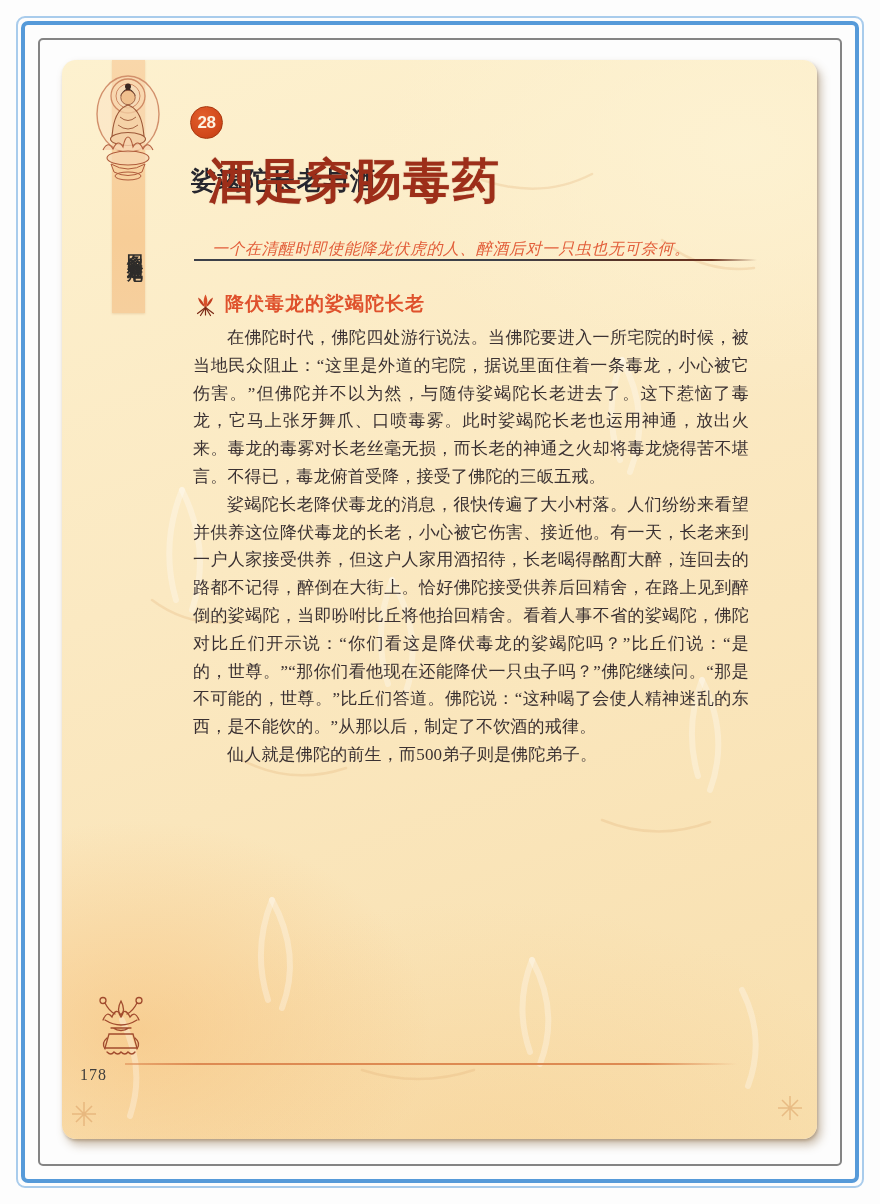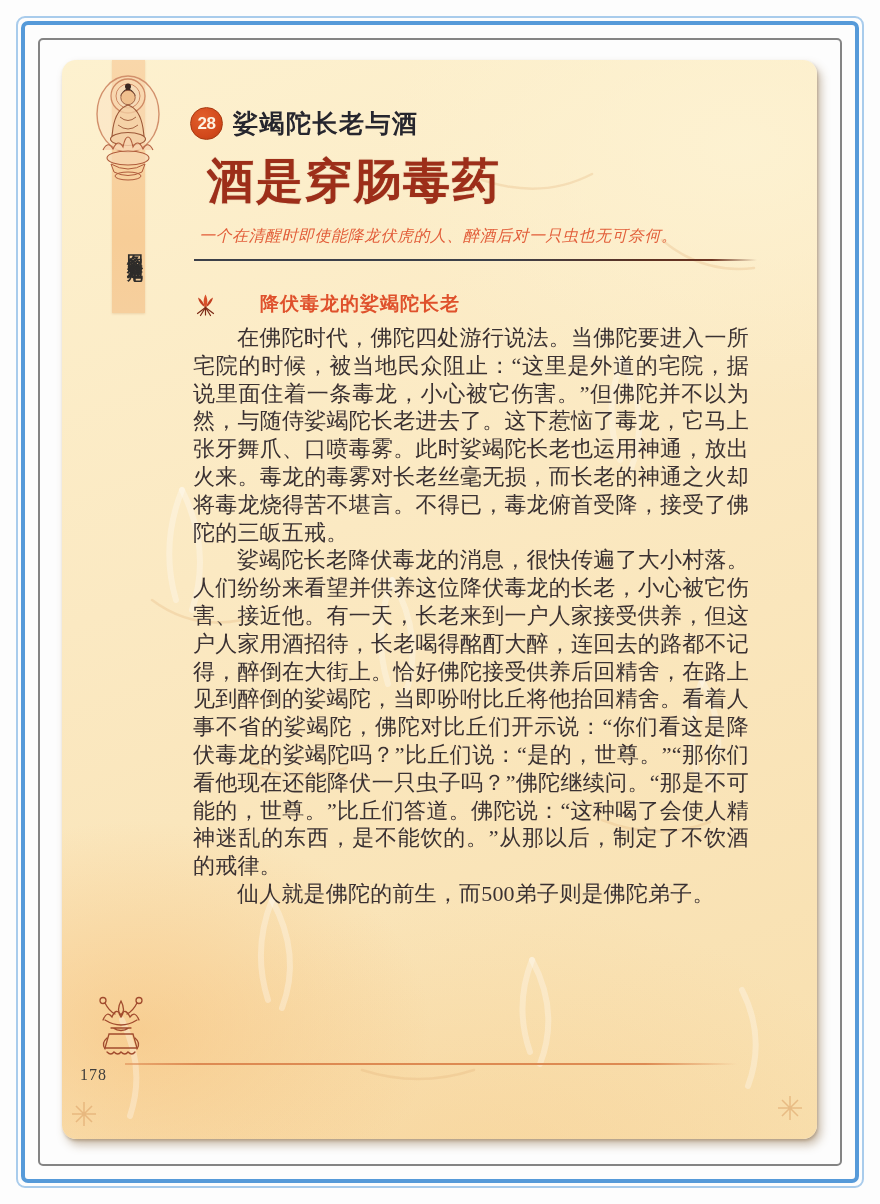--- a/index.html
+++ b/index.html
@@ -29,51 +29,51 @@
     box-shadow:0 1px 2px rgba(190,130,70,.25);
   }
   .buddha{position:absolute;left:27px;top:10px;width:78px;height:122px;}
   .series-title{
     position:absolute;left:50px;top:129px;width:33px;height:120px;
     writing-mode:vertical-rl;text-orientation:upright;
     font-size:16px;font-weight:700;letter-spacing:2.5px;color:#2e2c2a;
     display:flex;justify-content:center;
   }
   
-  .chapter-row{position:absolute;left:128px;top:46px;display:flex;align-items:center;gap:9px;}
+  .chapter-row{position:absolute;left:128px;top:46px;display:flex;gap:24px;flex-direction:column;}
   .chapter-badge{
     width:31px;height:31px;border-radius:50%;
     background:radial-gradient(circle at 38% 32%,#e25f2b,#d1481b 65%,#b63c12);
     border:1px solid #a8380f;display:flex;align-items:center;justify-content:center;
     font-family:"Liberation Sans","DejaVu Sans",sans-serif;
     font-size:17px;font-weight:700;color:#fdf3e2;letter-spacing:-0.5px;
   }
   .chapter-title{margin:1px;font-size:25px;font-weight:700;color:#26262e;letter-spacing:1.5px;}
   .main-title{
     position:absolute;left:131px;top:79px;margin:14px;
     font-size:47px;line-height:1.2;font-weight:800;color:#9d2e19;letter-spacing:2px;
     text-shadow:0 0 1px rgba(125,35,15,.6);
   }
   .intro{
-    position:absolute;left:133px;top:162px;width:545px;margin:4px;
+    position:absolute;left:133px;top:162px;width:545px;margin:17px;
     font-size:16px;font-style:italic;color:#e25e3a;letter-spacing:.5px;line-height:1.3;
   }
   .divider{
     position:absolute;left:132px;top:199px;width:563px;height:2px;
     background:linear-gradient(90deg,#3c4049 0%,#3e4149 55%,#5c3122 80%,#6e3522 92%,rgba(110,53,34,0) 100%);
   }
   
   .content{position:absolute;left:131px;top:231px;width:556px;}
   .sec-head{display:flex;align-items:center;gap:7px;margin:0 0 7px 0;line-height:26px;}
   .sec-head.second{margin:-6px 0 3px 0;}
-  .sec-head .txt{font-size:19px;font-weight:700;color:#df512c;letter-spacing:1px;margin-left:35px;}
+  .sec-head .txt{font-size:19px;font-weight:700;color:#df512c;letter-spacing:1px;}
   .lotus{width:25px;height:25px;flex:0 0 auto;}
   .content p{
     margin:0;text-indent:2em;text-align:justify;
-    font-size:22px;line-height:27.8px;color:#3a3132;letter-spacing:.2px;
+    font-size:17px;line-height:27.8px;color:#3a3132;letter-spacing:.2px;
   }
   
   .ornament{position:absolute;left:33px;top:934px;width:52px;height:64px;}
   .footer-rule{
     position:absolute;left:63px;top:1003px;width:612px;height:2px;
     background:linear-gradient(90deg,rgba(221,138,82,.55),#dd8a52 12%,#dd8a52 85%,rgba(221,138,82,0) 100%);
   }
   .page-number{position:absolute;left:18px;top:1006px;font-size:16px;color:#403e3c;letter-spacing:1px;}
 </style>
 </head>

